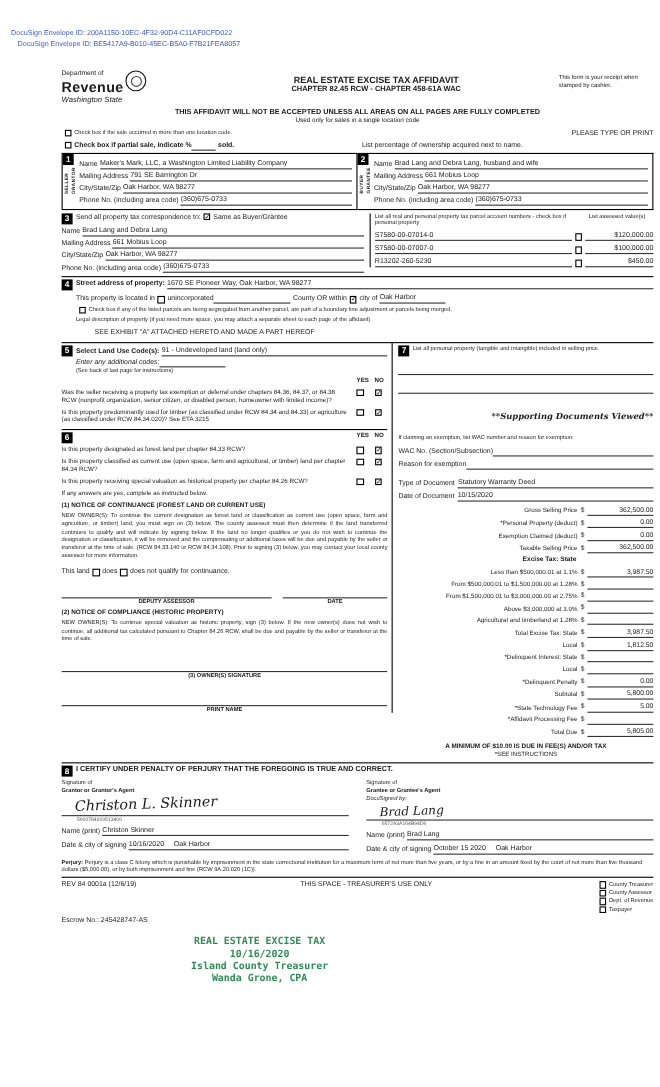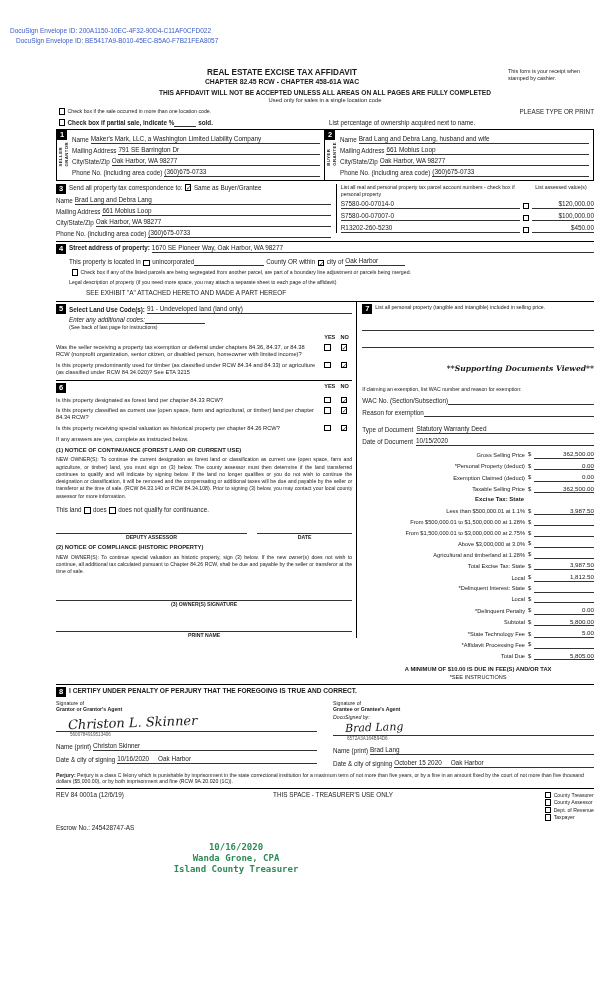--- a/index.html
+++ b/index.html
@@ -80,20 +80,30 @@
 <body>
 
 <div class="sheet">
 
   <div class="ds ds1">DocuSign Envelope ID: 200A1150-10EC-4F32-90D4-C11AF0CFD022</div>
   <div class="ds ds2">DocuSign Envelope ID: BE5417A9-B010-45EC-B5A0-F7B21FEA8057</div>
 
   <div class="form">
 
     <div class="hdr row">
+      <div class="logo">
+        <div class="row">
+          <div>
+            <div class="dept">Department of</div>
+            <div class="rev">Revenue</div>
+          </div>
+          <div class="seal"></div>
+        </div>
+        <div class="wstate">Washington State</div>
+      </div>
       <div class="titleblk">
         <div class="title">REAL ESTATE EXCISE TAX AFFIDAVIT</div>
         <div class="chapter">CHAPTER 82.45 RCW - CHAPTER 458-61A WAC</div>
       </div>
       <div class="receipt">This form is your receipt when stamped by cashier.</div>
     </div>
     <div class="notice">THIS AFFIDAVIT WILL NOT BE ACCEPTED UNLESS ALL AREAS ON ALL PAGES ARE FULLY COMPLETED</div>
     <div class="usage">Used only for sales in a single location code</div>
 
     <div class="row sb" style="margin-top:4px">
@@ -500,19 +510,20 @@
             <span class="tiny">Taxpayer</span>
           </div>
       </div>
     </div>
     <div style="margin-top:3px">
       <span>Escrow No.:</span>
       <span class="val">245428747-AS</span>
     </div>
 
     <div class="gstamp">
+      <div>REAL ESTATE EXCISE TAX</div>
       <div>10/16/2020</div>
+      <div>Island County Treasurer</div>
       <div>Wanda Grone, CPA</div>
-      <div>Island County Treasurer</div>
     </div>
 
   </div>
 </div>
 
 </body></html>

